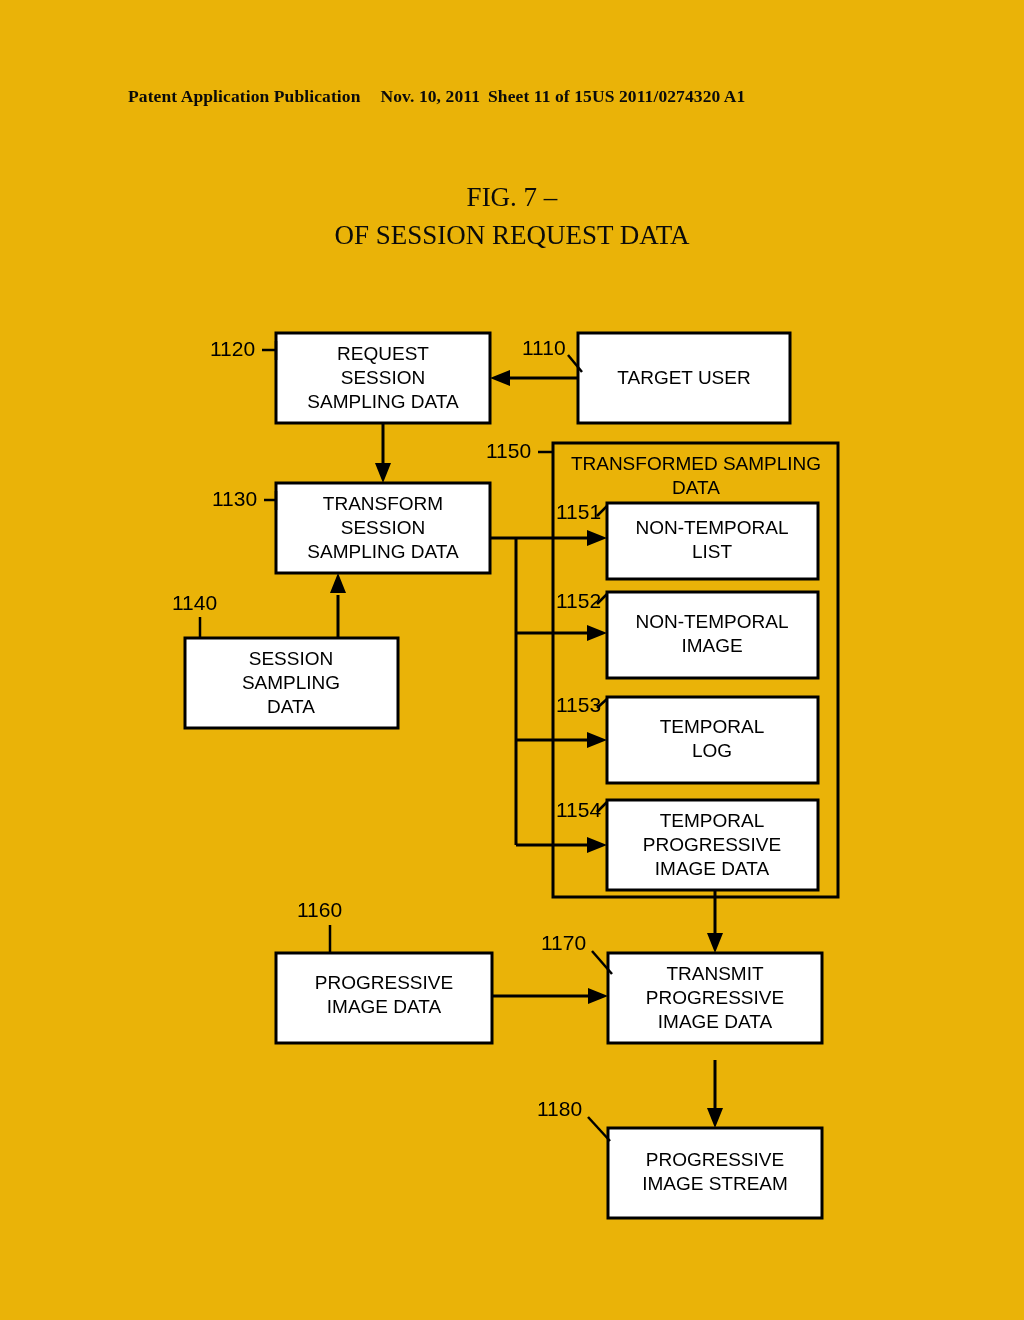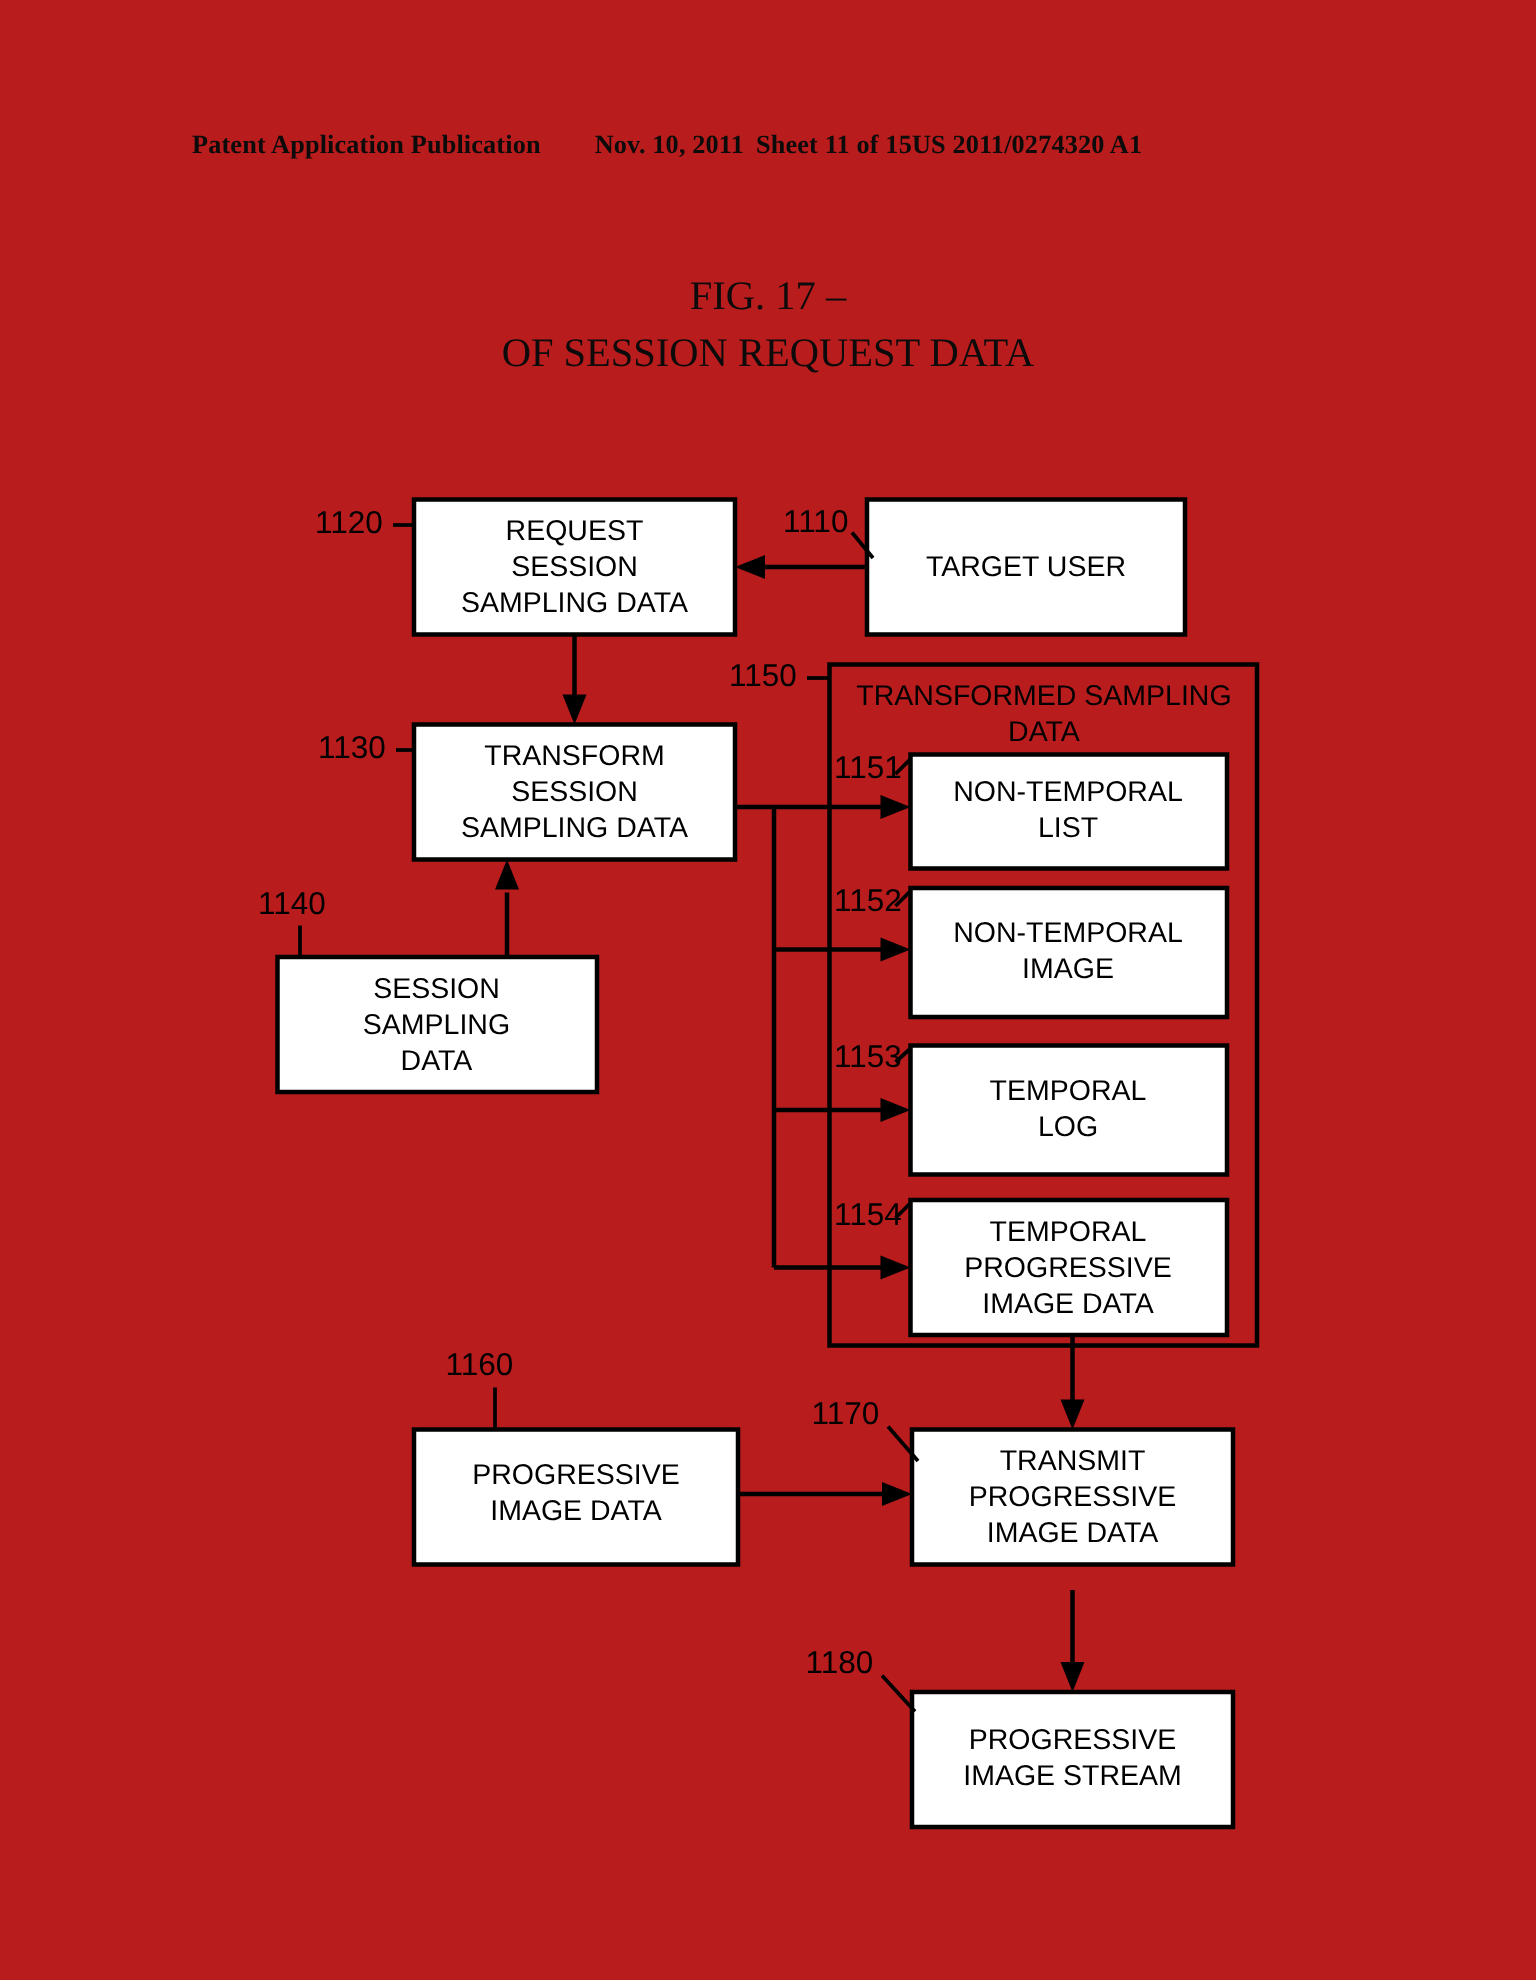--- a/index.html
+++ b/index.html
@@ -11,40 +11,40 @@
     width: 1024px;
     height: 1320px;
     position: relative;
     font-family: "Liberation Sans", sans-serif;
     color: #000000;
     overflow: hidden;
   }
   .page {
     position: absolute;
     inset: 0;
-    background: #b91c1c;
+    background: #eab308;
   }
 
   
   .pub-header {
     position: absolute;
     top: 86px;
     left: 128px;
     width: 768px;
     display: flex;
     align-items: baseline;
     font-family: "Liberation Serif", serif;
     font-weight: bold;
     font-size: 17.5px;
     letter-spacing: 0.1px;
     color: #0b0b0b;
     white-space: nowrap;
   }
   .pub-header .h-pub   { flex: 0 0 auto; }
-  .pub-header .h-date  { flex: 0 0 auto; margin-left: 36px; }
+  .pub-header .h-date  { flex: 0 0 auto; margin-left: 20px; }
   .pub-header .h-sheet { flex: 0 0 auto; margin-left: 8px; }
   .pub-header .h-num   { flex: 0 0 auto; }
 
   
   .fig-title {
     position: absolute;
     top: 178px;
     left: 0;
     width: 1024px;
     text-align: center;
@@ -103,21 +103,21 @@
 <div class="page">
 
   <div class="pub-header">
     <span class="h-pub">Patent Application Publication</span>
     <span class="h-date">Nov. 10, 2011</span>
     <span class="h-sheet">Sheet 11 of 15</span>
     <span class="h-num">US 2011/0274320 A1</span>
   </div>
 
   <div class="fig-title">
-    <div>FIG. 17 –</div>
+    <div>FIG. 7 –</div>
     <div>OF SESSION REQUEST DATA</div>
   </div>
 
   <div class="diagram">
     <svg width="1024" height="1320" viewBox="0 0 1024 1320" xmlns="http://www.w3.org/2000/svg">
 
       <g>
 
         <line class="link" x1="578" y1="378" x2="500" y2="378"></line>
         <polygon class="arrowhead" points="490,378 510,370 510,386"></polygon>

